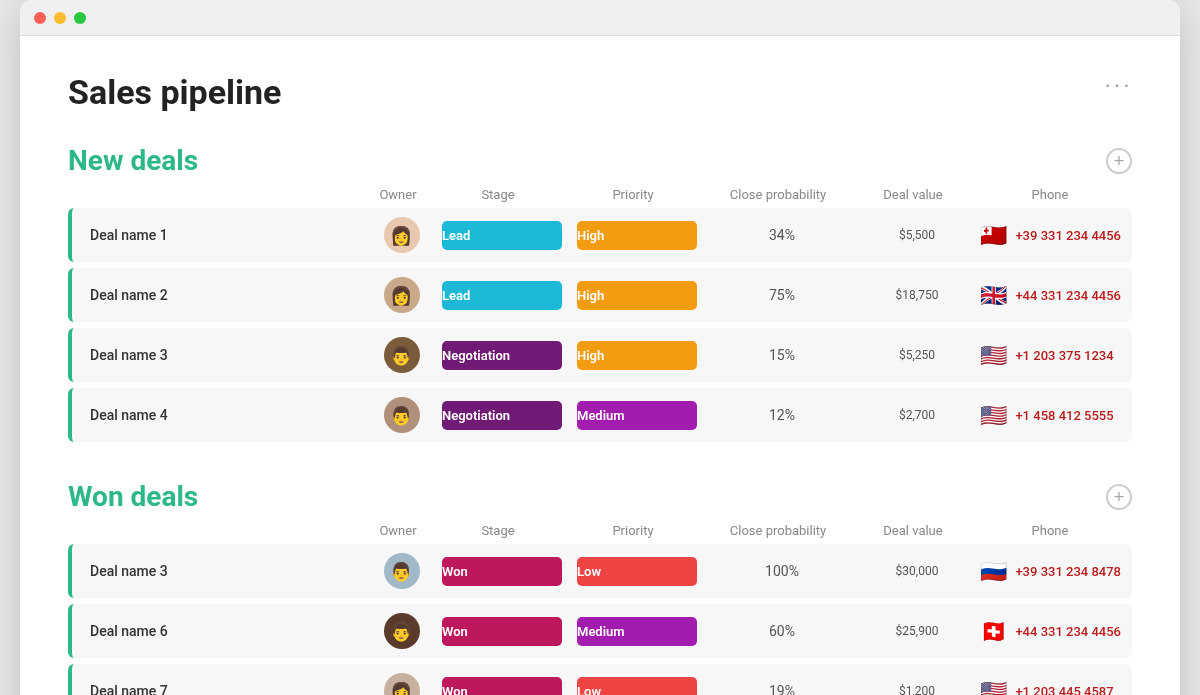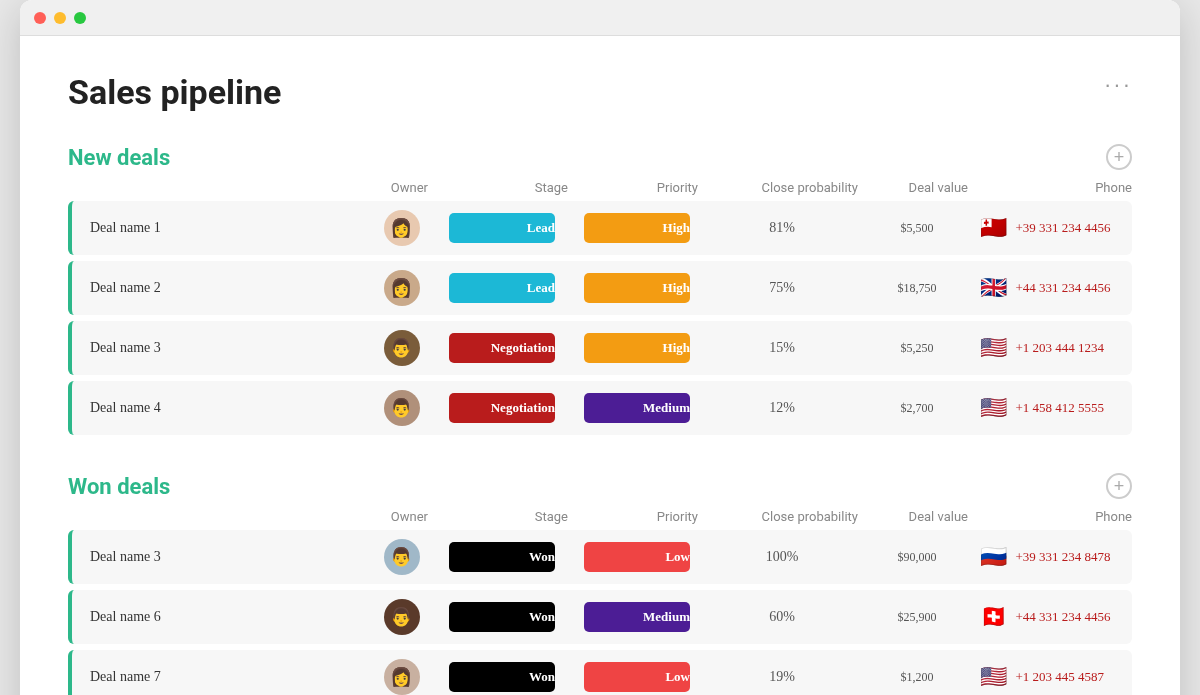--- a/index.html
+++ b/index.html
@@ -54,21 +54,21 @@
       border: none;
     }
     .section { margin-bottom: 32px; }
     .section-header {
       display: flex;
       align-items: center;
       justify-content: space-between;
       margin-bottom: 10px;
     }
     .section-title {
-      font-size: 22px;
+      font-size: 28px;
       font-weight: 700;
       color: #2db88a;
     }
     .add-btn {
       width: 26px; height: 26px;
       border-radius: 50%;
       border: 2px solid #ccc;
       background: none;
       color: #aaa;
       font-size: 18px;
@@ -76,23 +76,23 @@
       display: flex; align-items: center; justify-content: center;
       line-height: 1;
     }
     .table-header {
       display: grid;
       grid-template-columns: 300px 60px 140px 130px 160px 110px 1fr;
       padding: 0 0 6px 0;
       color: #888;
       font-size: 13px;
     }
-    .th { text-align: right; }
+    .th { text-align: center; }
     .th:first-child { text-align: left; padding-left: 22px; }
-    .deals-list { display: flex; flex-direction: column; gap: 0; font-family: Liberation Serif, serif; }
+    .deals-list { display: flex; flex-direction: column; gap: 0; }
     .deal-row {
       display: grid;
       grid-template-columns: 300px 60px 140px 130px 160px 110px 1fr;
       align-items: center;
       background: #f7f7f7;
       margin-bottom: 6px;
       border-radius: 6px;
       min-height: 54px;
       border-left: 4px solid #2db88a;
       padding: 4px 0;
@@ -120,28 +120,28 @@
       display: flex;
       justify-content: center;
       align-items: center;
     }
     .badge {
       padding: 7px 0;
       border-radius: 5px;
       font-size: 13px;
       font-weight: 600;
       color: #fff;
-      text-align: right;
-      width: 106px;
+      text-align: left;
+      width: 120px;
     }
     .badge-lead { background: #1cb8d6; }
-    .badge-negotiation { background: #b91c1c; }
-    .badge-won { background: #000000; }
+    .badge-negotiation { background: #701a75; }
+    .badge-won { background: #be185d; }
     .badge-high { background: #f39c12; }
-    .badge-medium { background: #4c1d95; }
+    .badge-medium { background: #a21caf; }
     .badge-low { background: #ef4444; color: #fff; }
     .deal-prob {
       text-align: center;
       font-size: 14px;
       color: #555;
     }
     .deal-value {
       text-align: center;
       font-size: 12px;
       color: #555;
@@ -195,21 +195,21 @@
               <div class="deal-name">Deal name 1</div>
               <div class="deal-owner">
                 <div class="avatar" style="background: rgb(232, 201, 176);">👩</div>
               </div>
               <div class="deal-stage">
                 <div class="badge badge-lead">Lead</div>
               </div>
               <div class="deal-priority">
                 <div class="badge badge-high">High</div>
               </div>
-              <div class="deal-prob">81%</div>
+              <div class="deal-prob">34%</div>
               <div class="deal-value">$5,500</div>
               <div class="deal-phone">
                 <span class="flag">🇹🇴</span>
                 <span class="phone-number">+39 331 234 4456</span>
               </div>
             </div>
             <div class="deal-row">
               <div class="deal-name">Deal name 2</div>
               <div class="deal-owner">
                 <div class="avatar" style="background: rgb(201, 169, 138);">👩</div>
@@ -235,21 +235,21 @@
               <div class="deal-stage">
                 <div class="badge badge-negotiation">Negotiation</div>
               </div>
               <div class="deal-priority">
                 <div class="badge badge-high">High</div>
               </div>
               <div class="deal-prob">15%</div>
               <div class="deal-value">$5,250</div>
               <div class="deal-phone">
                 <span class="flag">🇺🇸</span>
-                <span class="phone-number">+1 203 444 1234</span>
+                <span class="phone-number">+1 203 375 1234</span>
               </div>
             </div>
             <div class="deal-row">
               <div class="deal-name">Deal name 4</div>
               <div class="deal-owner">
                 <div class="avatar" style="background: rgb(176, 144, 122);">👨</div>
               </div>
               <div class="deal-stage">
                 <div class="badge badge-negotiation">Negotiation</div>
               </div>
@@ -285,21 +285,21 @@
               <div class="deal-owner">
                 <div class="avatar" style="background: rgb(160, 184, 200);">👨</div>
               </div>
               <div class="deal-stage">
                 <div class="badge badge-won">Won</div>
               </div>
               <div class="deal-priority">
                 <div class="badge badge-low">Low</div>
               </div>
               <div class="deal-prob">100%</div>
-              <div class="deal-value">$90,000</div>
+              <div class="deal-value">$30,000</div>
               <div class="deal-phone">
                 <span class="flag">🇷🇺</span>
                 <span class="phone-number">+39 331 234 8478</span>
               </div>
             </div>
             <div class="deal-row">
               <div class="deal-name">Deal name 6</div>
               <div class="deal-owner">
                 <div class="avatar" style="background: rgb(90, 58, 42);">👨</div>
               </div>

